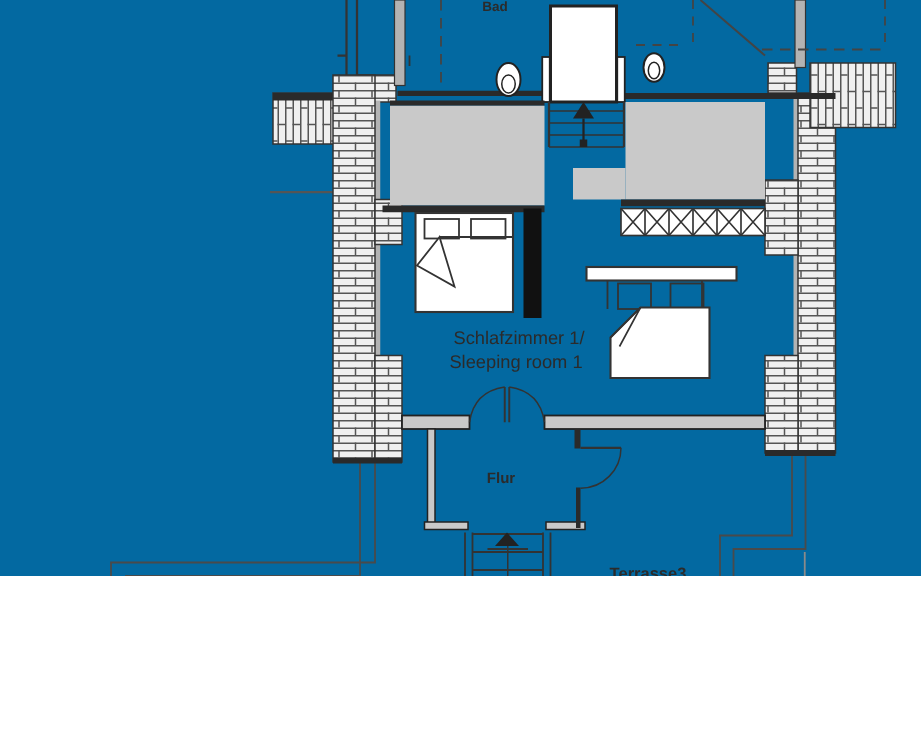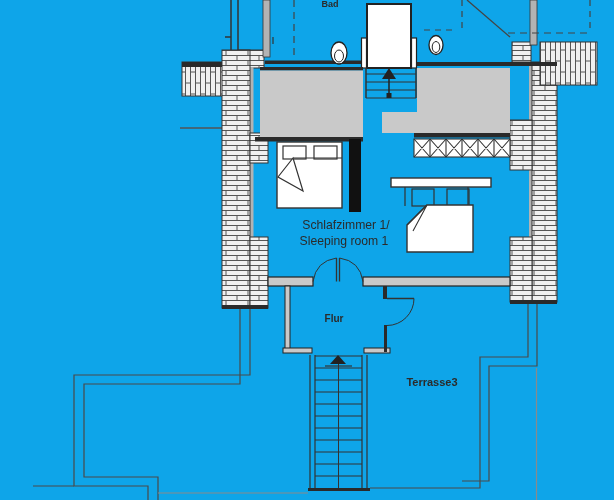--- a/index.html
+++ b/index.html
@@ -1,16 +1,16 @@
 <!DOCTYPE html>
 <html><head>
 <meta charset="utf-8">
 <style>
   html,body{margin:0;padding:0;background:#fff;}
-  #stage{position:relative;width:614px;height:500px;background:#0ea5e9;overflow:hidden;}
+  #stage{position:relative;width:614px;height:384px;background:#0369a1;overflow:hidden;}
   svg{display:block;}
   .lbl{font-family:"Liberation Sans","DejaVu Sans",sans-serif;fill:#2b2b2b;}
   .lbl-hand{font-family:"Liberation Sans","DejaVu Sans",sans-serif;font-weight:700;fill:#2b2b2b;}
 </style>
 </head>
 <body>
 
 <div id="stage">
 <svg width="614" height="500" viewBox="0 0 614 500" xmlns="http://www.w3.org/2000/svg">
   <defs>

